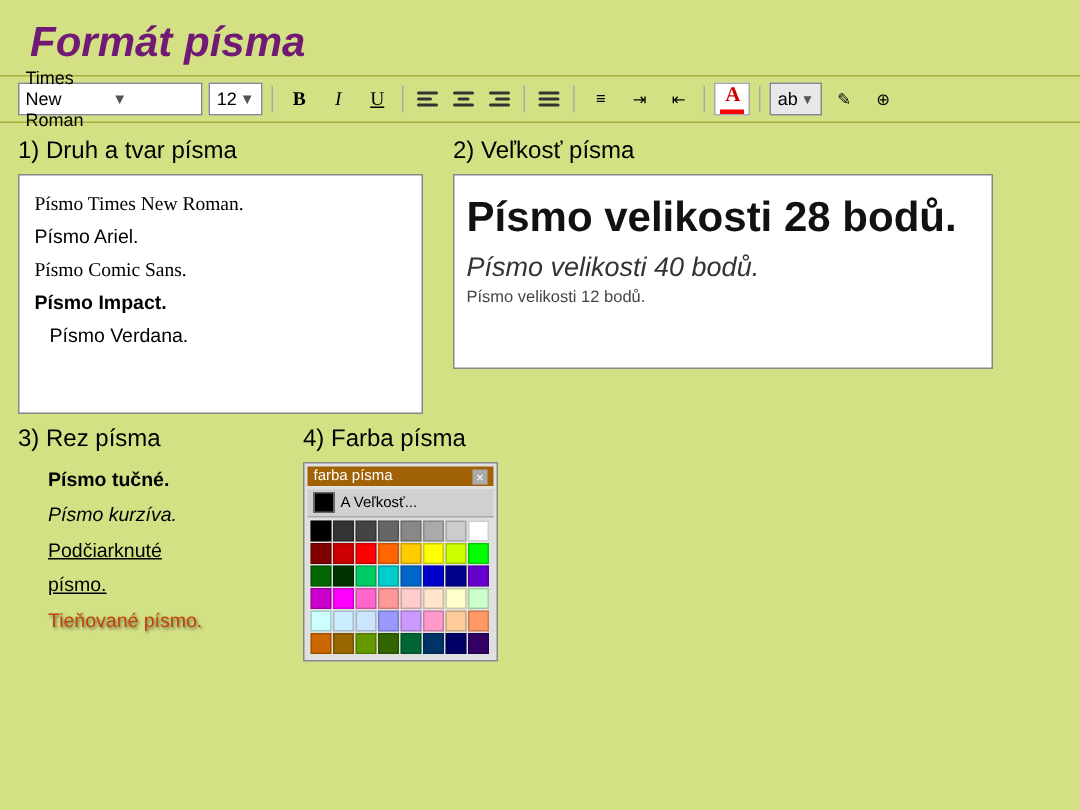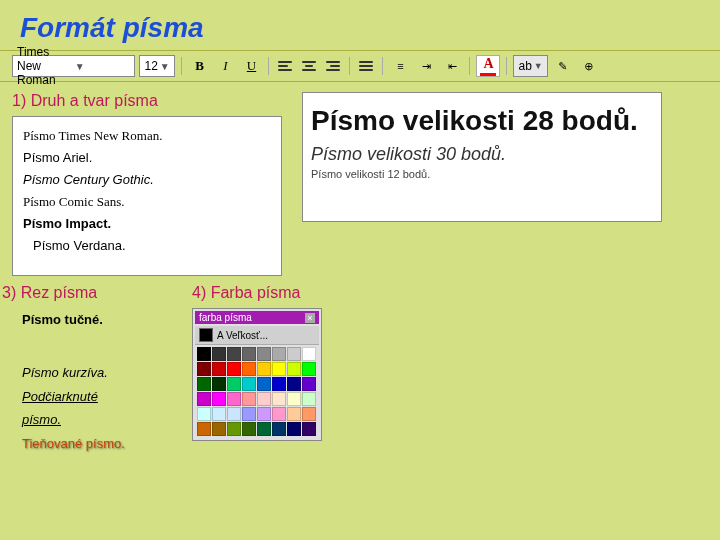--- a/index.html
+++ b/index.html
@@ -9,21 +9,21 @@
       height: 540px;
       background: #d4e084;
       font-family: Arial, sans-serif;
       overflow: hidden;
       position: relative;
     }
 
     .page-title {
       font-size: 28px;
       font-style: italic;
-      color: #1d4ed8;
+      color: #701a75;
       padding: 12px 20px 6px 20px;
     }
 
     
     .toolbar {
       display: flex;
       align-items: center;
       gap: 4px;
       padding: 4px 12px;
       background: #d4e084;
@@ -176,21 +176,21 @@
 
     
     .right-panel {
       flex: 1;
       padding-left: 10px;
     }
 
     .section-heading {
       font-size: 16px;
       font-weight: normal;
-      color: #be185d;
+      color: #000000;
       margin-bottom: 6px;
     }
 
     .font-box {
       border: 1px solid #888;
       background: white;
       padding: 8px 10px;
       font-size: 13px;
       line-height: 1.7;
       width: 270px;
@@ -216,60 +216,60 @@
 
     .size-row-16 { font-family: Arial, sans-serif; font-size: 13px; color: #111; }
     .size-row-28 { font-family: Arial, sans-serif; font-size: 28px; color: #111; font-weight: bold; margin: 2px 0; }
     .size-row-20 { font-family: Arial, sans-serif; font-size: 18px; color: #333; font-style: italic; }
     .size-row-12 { font-family: Arial, sans-serif; font-size: 11px; color: #444; }
 
     
     .bottom-section {
       display: flex;
       flex-direction: row;
-      padding: 8px 12px 0 2px;
+      padding: 8px 12px 0 12px;
       gap: 0;
       align-items: flex-start;
     }
 
     .rez-section {
       width: 130px;
       flex-shrink: 0;
     }
 
     .rez-content {
       margin-top: 0;
       padding-left: 20px;
       font-size: 13px;
       line-height: 1.8;
     }
 
     .rez-bold { font-weight: bold; font-size: 13px; }
-    .rez-italic { font-style: italic; font-size: 13px; margin-top: 30px; }
-    .rez-underline { text-decoration: underline; font-size: 13px; font-style: italic; }
+    .rez-italic { font-style: italic; font-size: 13px; }
+    .rez-underline { text-decoration: underline; font-size: 13px; }
     .rez-shadow { font-size: 13px; color: #c2410c; text-shadow: 1px 1px 2px rgba(0,0,0,0.5); }
 
     .farba-section {
       flex: 1;
       display: flex;
       flex-direction: column;
       align-items: flex-start;
       padding-left: 60px;
     }
 
     
     .color-palette-popup {
       border: 1px solid #888;
       background: #e0e0e0;
       padding: 2px;
       width: 130px;
     }
 
     .palette-title-bar {
-      background: #a21caf;
+      background: #a16207;
       color: white;
       font-size: 10px;
       padding: 1px 4px;
       display: flex;
       justify-content: space-between;
       align-items: center;
       margin-bottom: 2px;
     }
 
     .palette-close-btn {
@@ -376,31 +376,31 @@
   <div class="toolbar-btn" style="font-size:11px;">⊕</div>
 </div>
 
 <div class="main-content">
 
   <div class="left-panel">
     <div class="section-heading">1) Druh a tvar písma</div>
     <div class="font-box">
       <div class="font-row-1">Písmo Times New Roman.</div>
       <div class="font-row-2">Písmo Ariel.</div>
-      <div class="font-row-3">Písmo Century Gothic.</div>
       <div class="font-row-4">Písmo Comic Sans.</div>
       <div class="font-row-5">Písmo Impact.</div>
       <div class="font-row-6">Písmo Verdana.</div>
     </div>
   </div>
 
   <div class="right-panel">
+    <div class="section-heading">2) Veľkosť písma</div>
     <div class="size-box">
       <div class="size-row-28">Písmo velikosti 28 bodů.</div>
-      <div class="size-row-20">Písmo velikosti 30 bodů.</div>
+      <div class="size-row-20">Písmo velikosti 40 bodů.</div>
       <div class="size-row-12">Písmo velikosti 12 bodů.</div>
     </div>
   </div>
 </div>
 
 <div class="bottom-section">
 
   <div class="rez-section">
     <div class="section-heading">3) Rez písma</div>
     <div class="rez-content">

